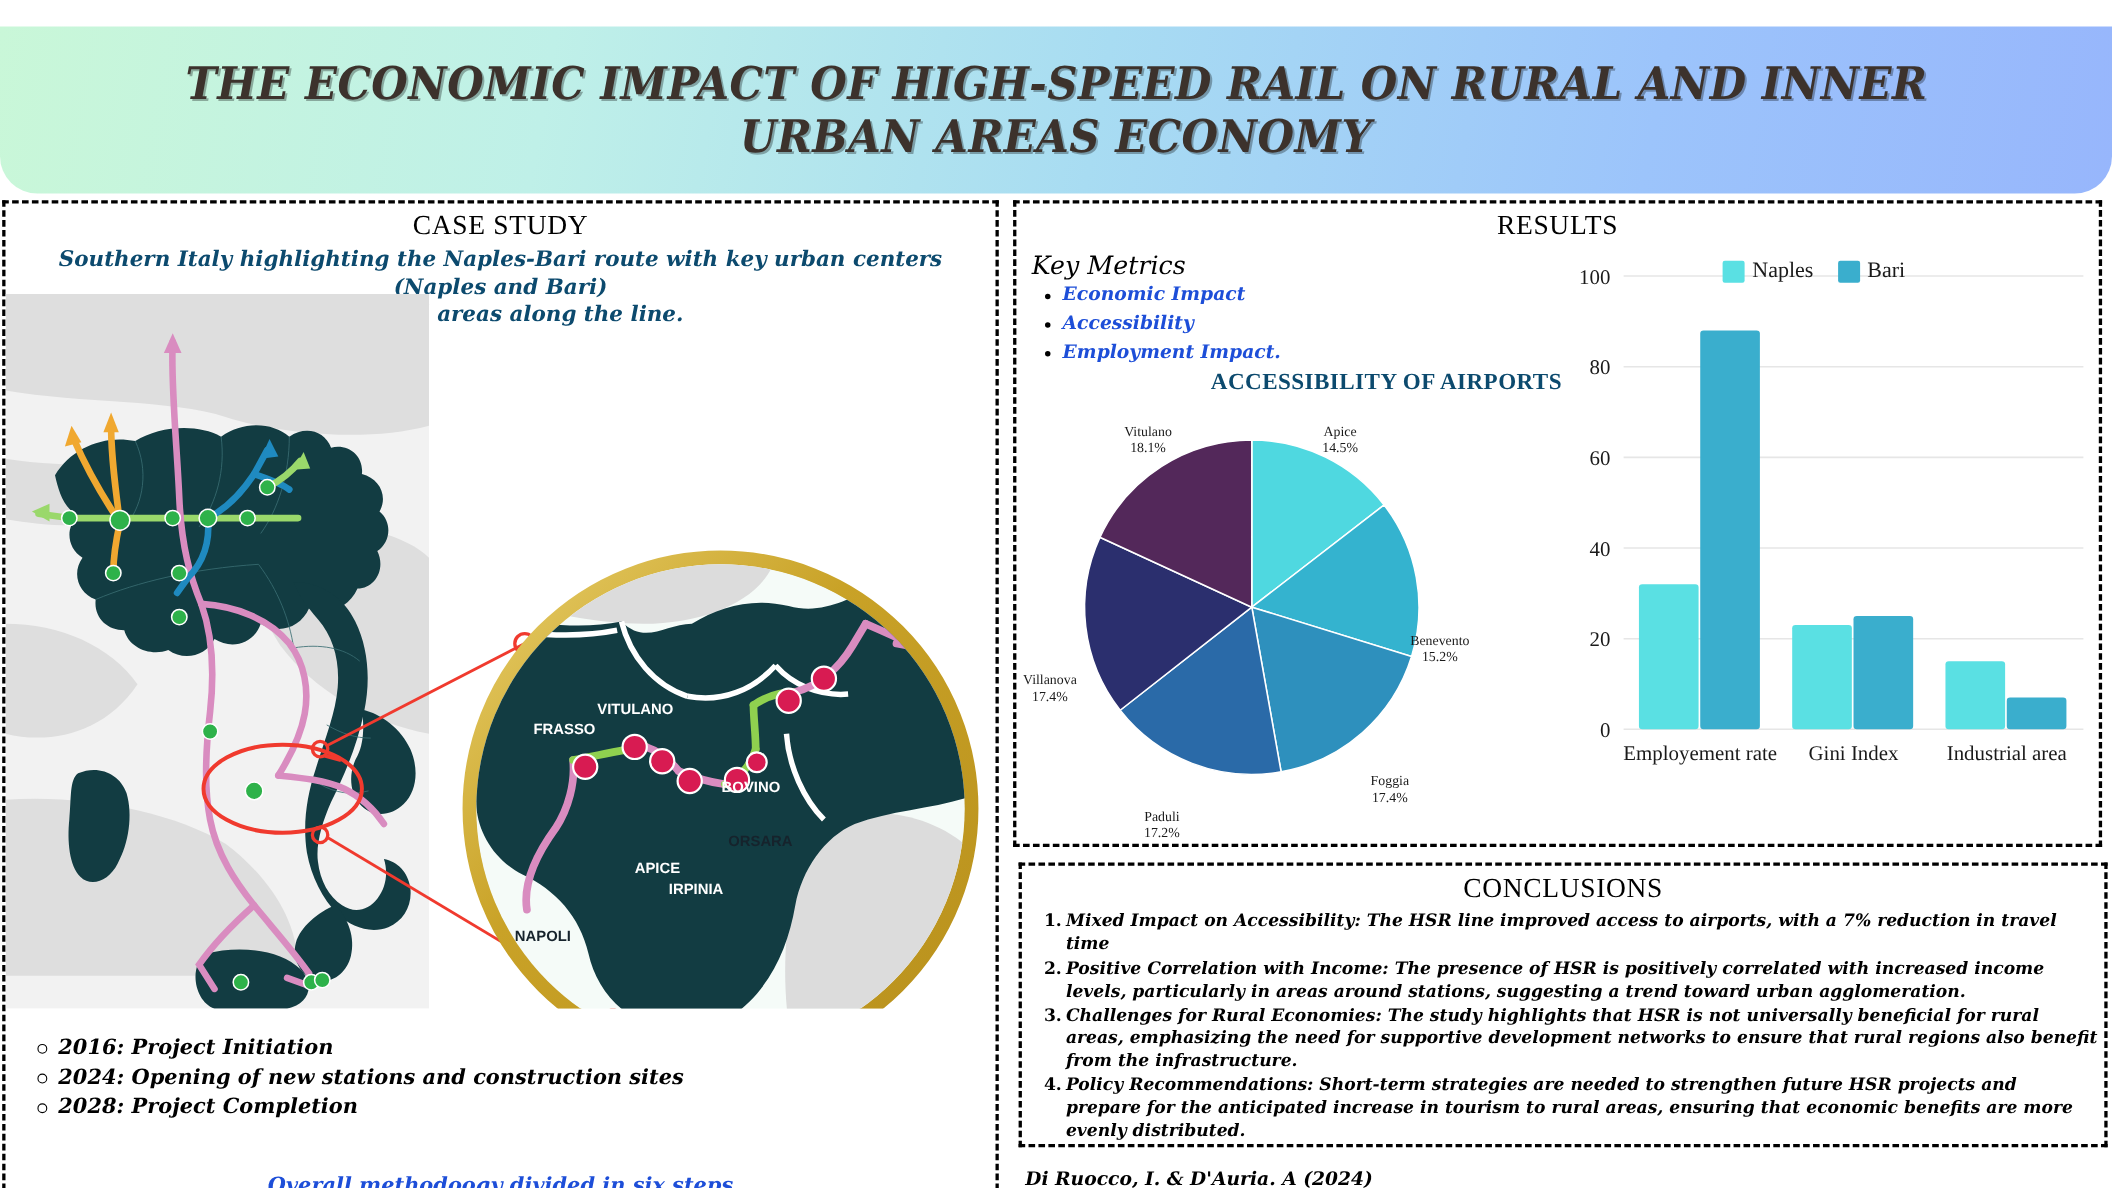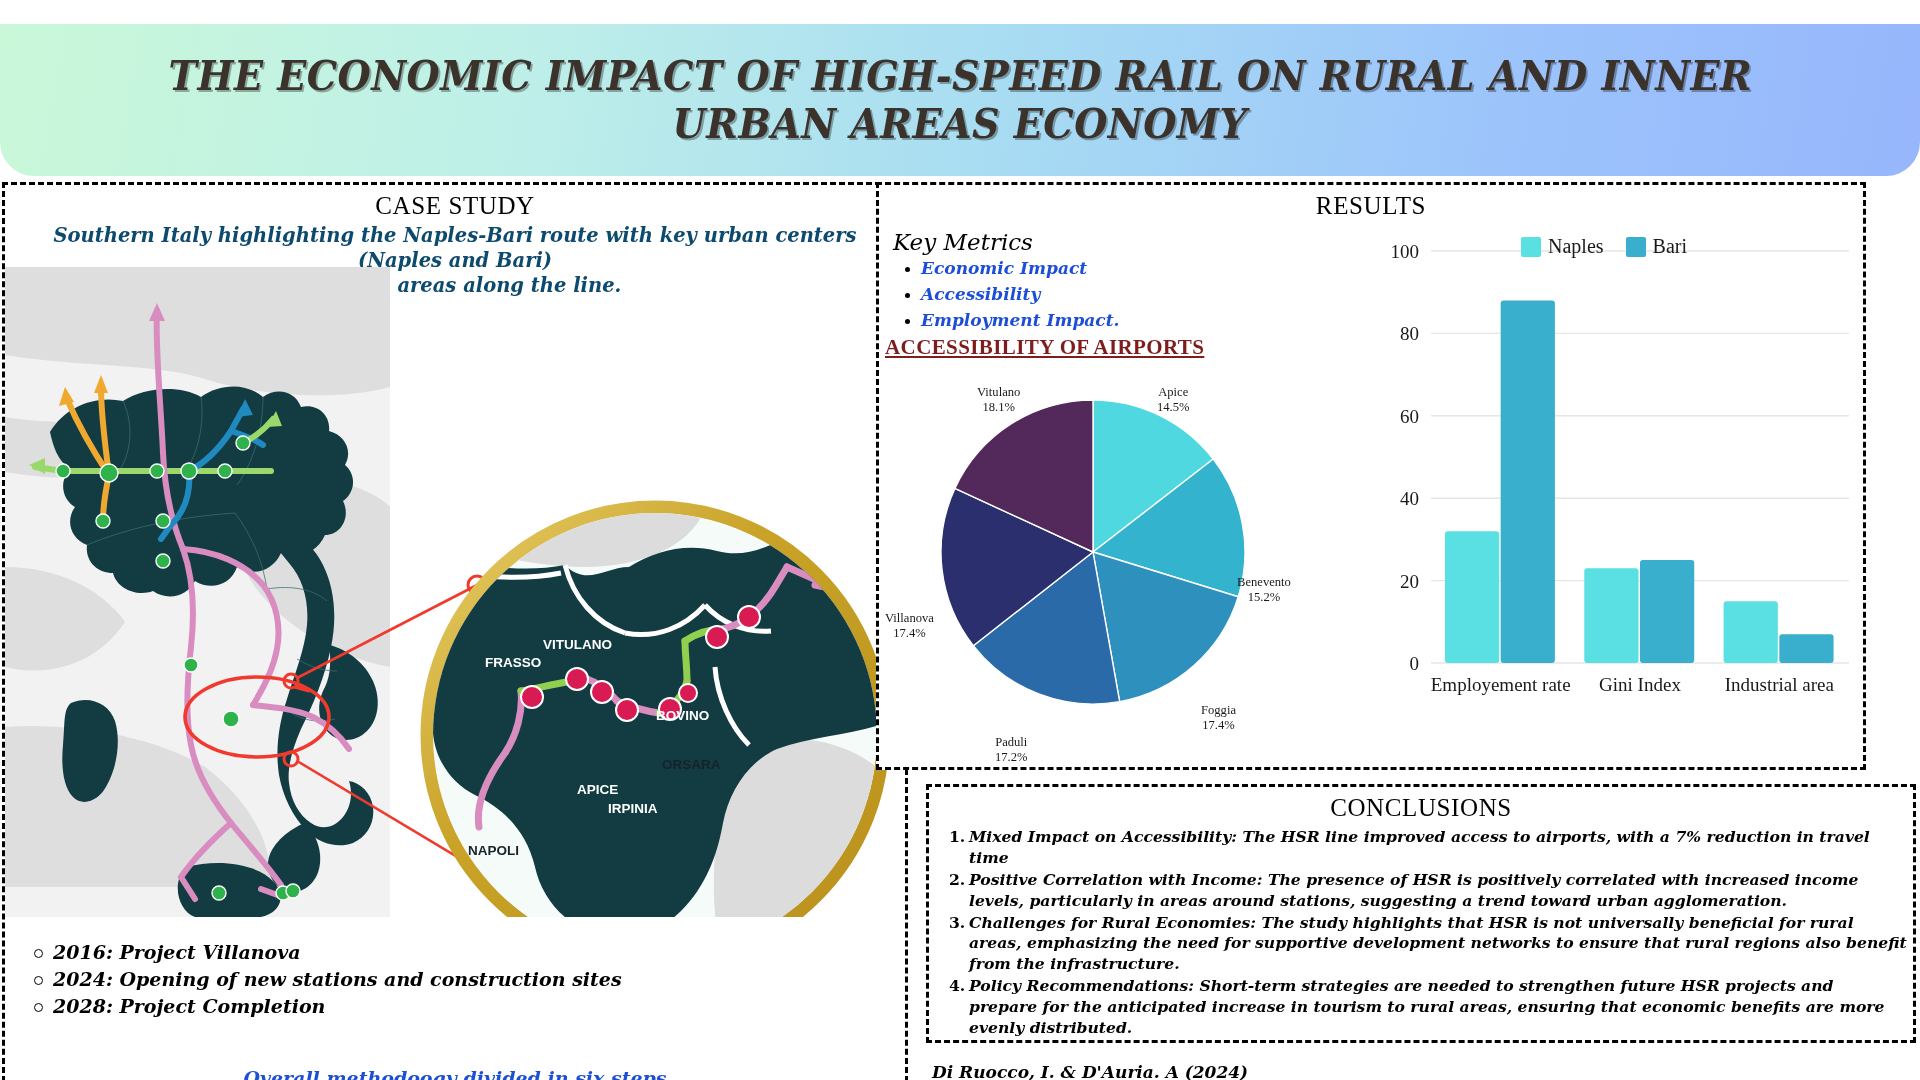--- a/index.html
+++ b/index.html
@@ -30,21 +30,21 @@
     text-align: center;
   }
 
   
   .panel {
     position: absolute;
     background: #fff;
     border: 3px dashed #000;
   }
   #panel-case { left: 2px; top: 158px; width: 906px; height: 918px; }
-  #panel-results { left: 876px; top: 158px; width: 990px; height: 588px; }
+  #panel-results { left: 921px; top: 158px; width: 990px; height: 588px; }
   #panel-conclusions { left: 926px; top: 760px; width: 990px; height: 259px; }
 
   .panel-title {
     text-align: center;
     font-size: 25px;
     font-family: "Liberation Serif", serif;
     letter-spacing: 0.6px;
     color: #000;
     padding-top: 7px;
   }
@@ -117,24 +117,23 @@
     font-family: "DejaVu Serif", serif; color: #1d4ed8;
     line-height: 1.52; position: relative;
   }
   .km-list li::before {
     content: ""; position: absolute; left: -16px; top: 11px;
     width: 5px; height: 5px; background: #000; border-radius: 50%;
   }
 
   #pie-block { position: absolute; left: 6px; top: 150px; width: 490px; height: 420px; }
   #pie-title {
-    text-align: left; font-size: 21px; font-weight: bold;
-    font-family: "Liberation Serif", serif; color: #7f1d1d;
+    text-align: right; font-size: 21px; font-weight: bold;
+    font-family: "Liberation Serif", serif; color: #0c4a6e;
     letter-spacing: 0.4px;
-    text-decoration: underline;
   }
   .pie-lbl {
     position: absolute;
     font-family: "Liberation Serif", serif;
     font-size: 12.6px; color: #1a1a1a; text-align: center;
     line-height: 1.2; white-space: nowrap;
   }
 
   #bar-block { position: absolute; left: 492px; top: 40px; width: 492px; height: 528px; }
   #bar-legend {
@@ -365,21 +364,21 @@
           <text x="572" y="527" fill="#ffffff">APICE</text>
           <text x="603" y="546" fill="#ffffff">IRPINIA</text>
           <text x="657" y="502" fill="#16232c">ORSARA</text>
           <text x="651" y="453" fill="#ffffff">BOVINO</text>
         </g>
       </svg>
     </div>
 
     <div id="timeline">
       <ul class="tl-list">
-        <li>2016: Project Villanova</li>
+        <li>2016: Project Initiation</li>
         <li>2024: Opening of new stations and construction sites</li>
         <li>2028: Project Completion</li>
       </ul>
     </div>
 
     <div id="method-title">Overall methodoogy divided in six steps</div>
     <div id="method-box">
       <div class="step-row" style="top:6px;">
         <div class="step-cell" style="left:0px;">
           <div class="chev"></div>

